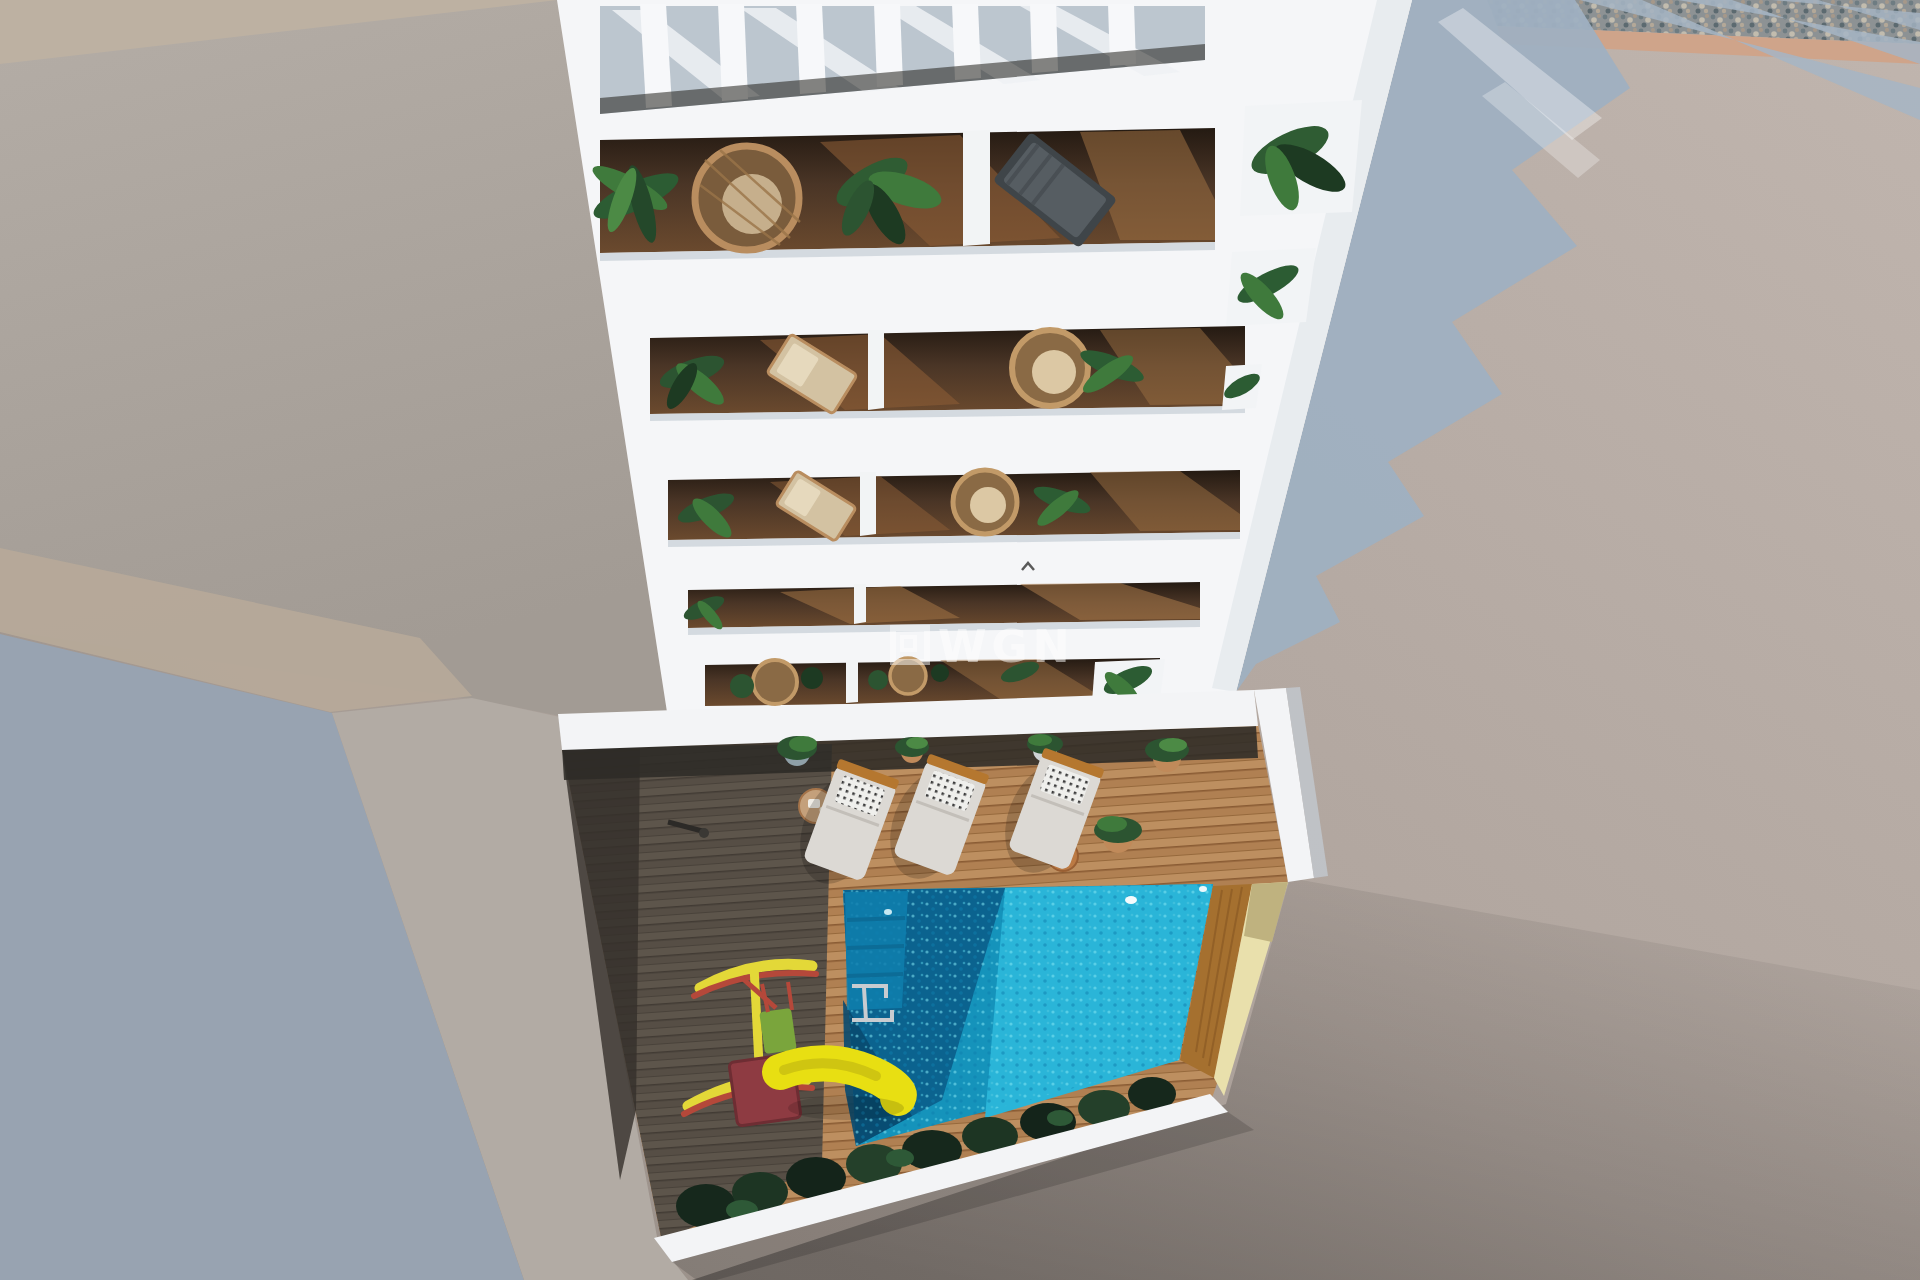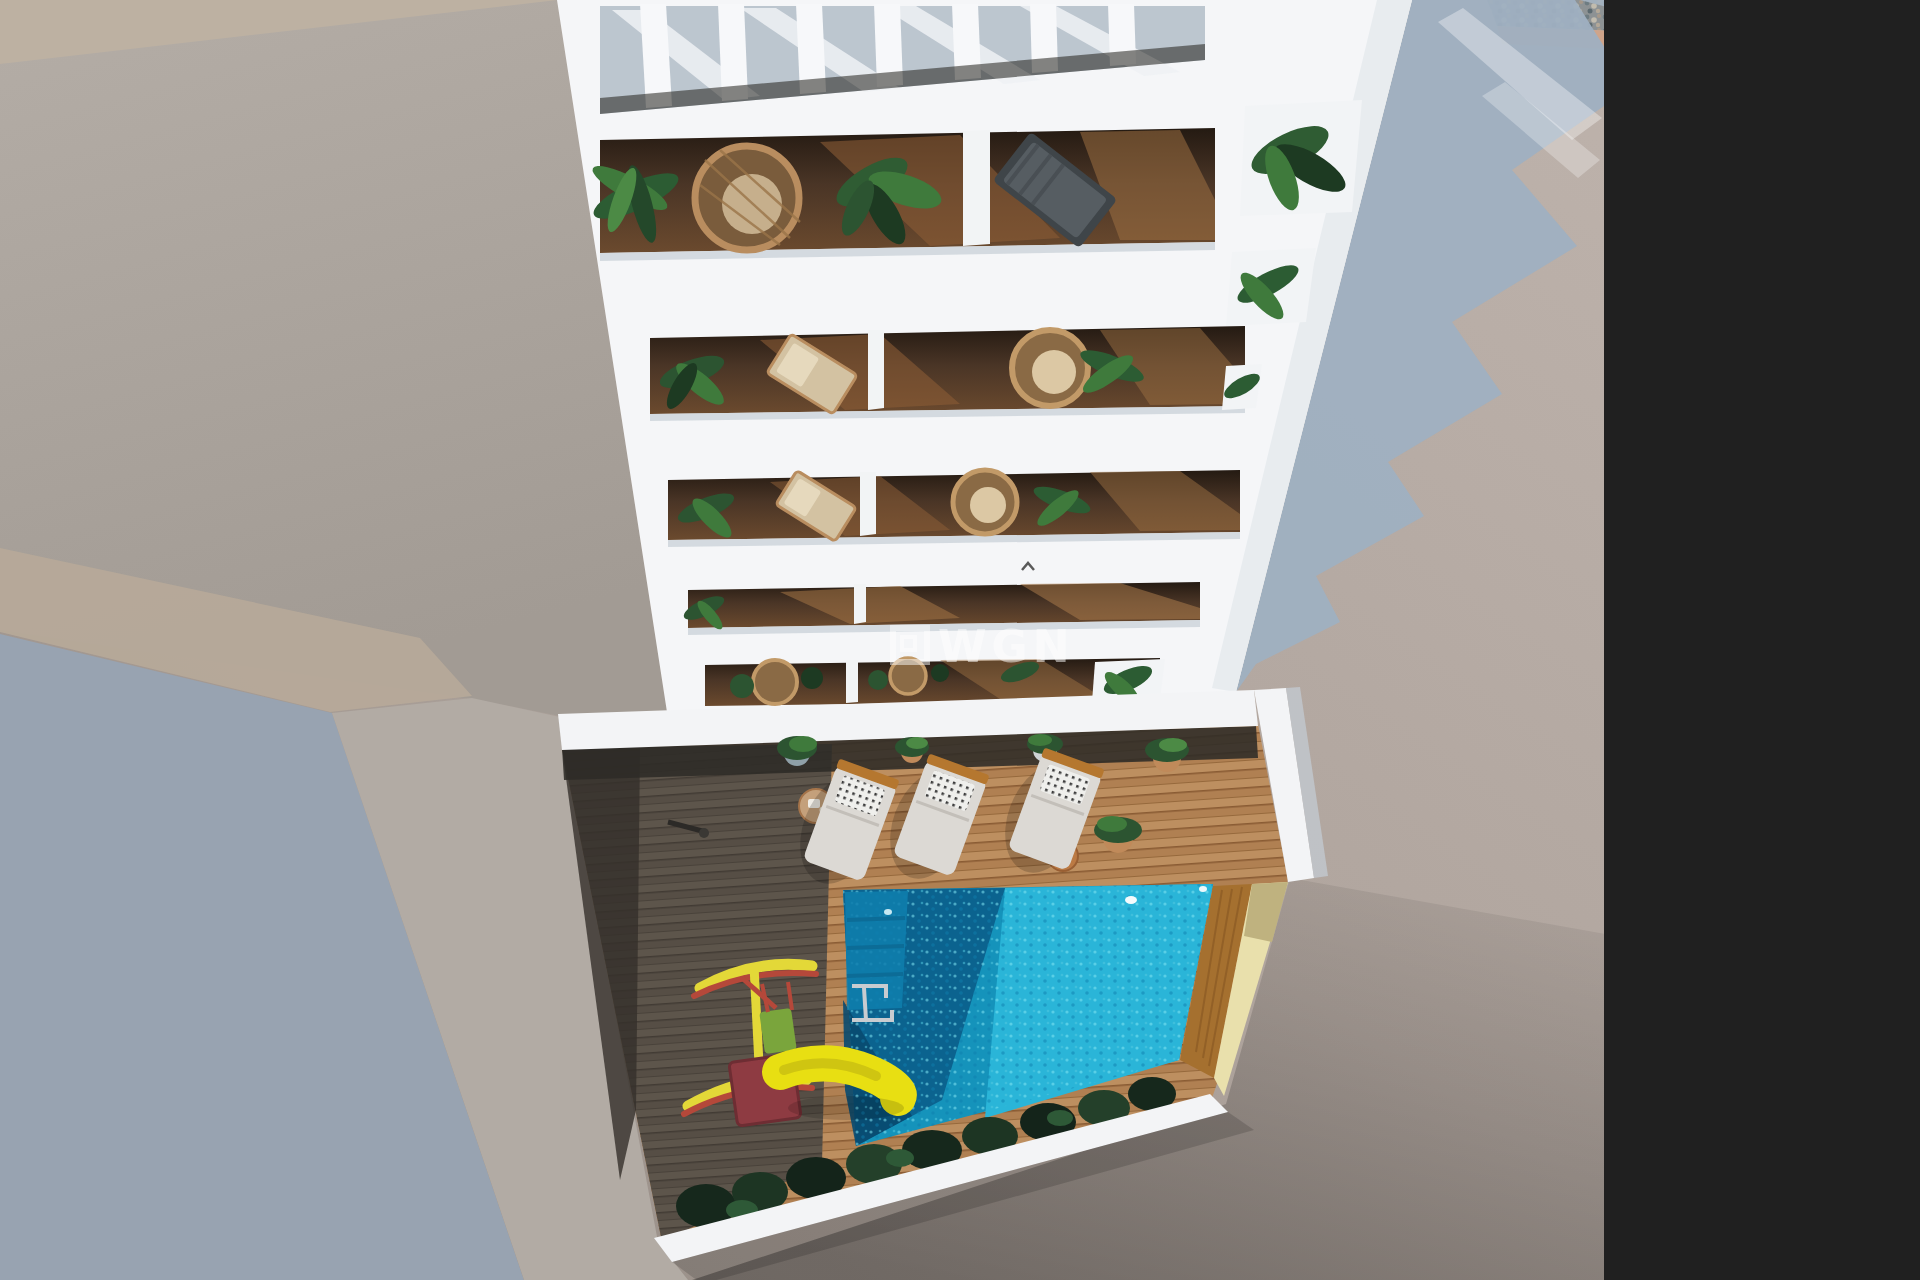--- a/index.html
+++ b/index.html
@@ -1,16 +1,16 @@
 <!DOCTYPE html>
 <html><head>
 <meta charset="utf-8">
 <style>
   html,body{margin:0;padding:0;background:#202020;}
-  .stage{position:relative;width:1604px;height:1280px;overflow:hidden;
+  .stage{position:relative;width:1920px;height:1280px;overflow:hidden;
          font-family:"DejaVu Sans","Liberation Sans",sans-serif;}
   svg{display:block}
   .wm-text{font-family:"DejaVu Sans","Liberation Sans",sans-serif;
            font-weight:bold;font-size:44px;letter-spacing:5px;}
 </style>
 </head>
 <body>
 
 <div class="stage">
 <svg width="1920" height="1280" viewBox="0 0 1920 1280">

